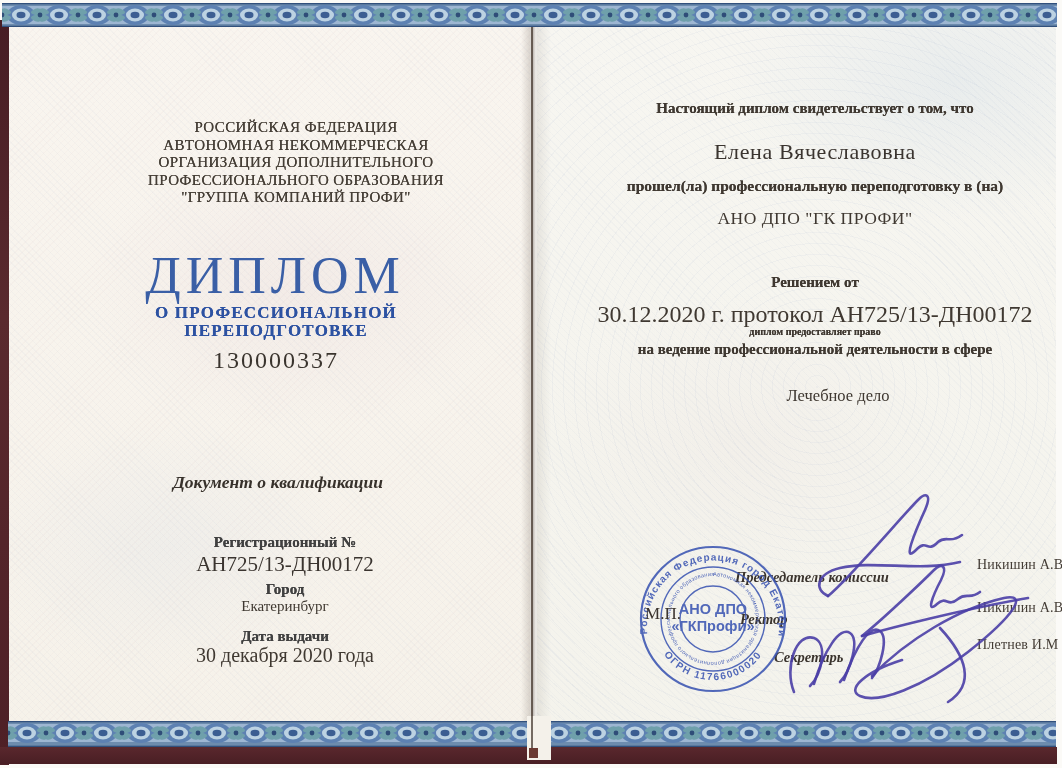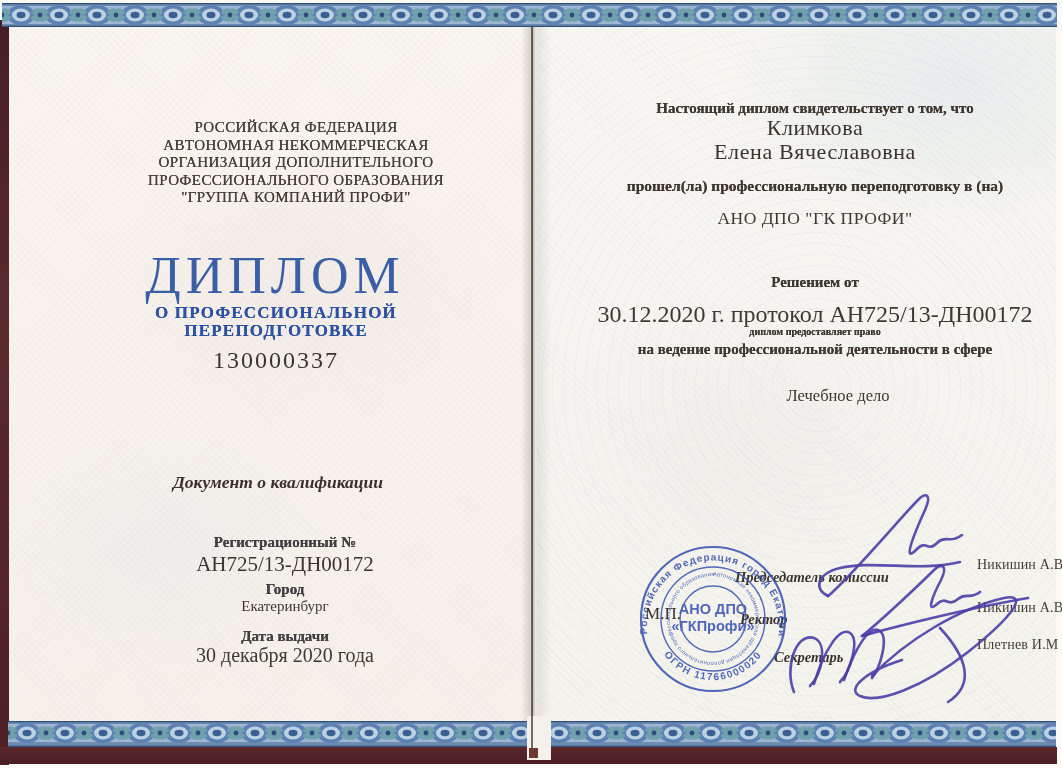--- a/index.html
+++ b/index.html
@@ -126,21 +126,20 @@
   <div class="t qual b i">Документ о квалификации</div>
 
   <div class="t lcol label-sm b semibold" style="top:534px">Регистрационный №</div>
   <div class="t lcol value-lg" style="top:552px">АН725/13-ДН00172</div>
   <div class="t lcol label-sm b semibold" style="top:581px">Город</div>
   <div class="t lcol" style="top:598px;font-size:15px">Екатеринбург</div>
   <div class="t lcol label-sm b semibold" style="top:628px">Дата выдачи</div>
   <div class="t lcol" style="top:644px;font-size:20px">30 декабря 2020 года</div>
 
   <div class="t rcol b semibold" style="top:100px;font-size:15px">Настоящий диплом свидетельствует о том, что</div>
-  <div class="t rcol name-lg" style="top:115px">Климкова</div>
   <div class="t rcol b semibold" style="top:177px;font-size:15.5px">прошел(ла) профессиональную переподготовку в (на)</div>
   <div class="t rcol name-lg" style="top:139px">Елена Вячеславовна</div>
   <div class="t rcol" style="top:208px;font-size:17.5px;letter-spacing:.5px">АНО ДПО "ГК ПРОФИ"</div>
   <div class="t rcol b semibold" style="top:274px;font-size:15px">Решением от</div>
   <div class="t rcol" style="top:301px;font-size:24px">30.12.2020 г. протокол АН725/13-ДН00172</div>
   <div class="t rcol b semibold" style="top:326px;font-size:10px">диплом предоставляет право</div>
   <div class="t rcol b semibold" style="top:341px;font-size:15px">на ведение профессиональной деятельности в сфере</div>
   <div class="t" style="left:613px;top:386px;width:450px;font-size:16.5px">Лечебное дело</div>
 
   <div class="t role b i" style="left:735px;top:569px;text-align:left">Председатель комиссии</div>

